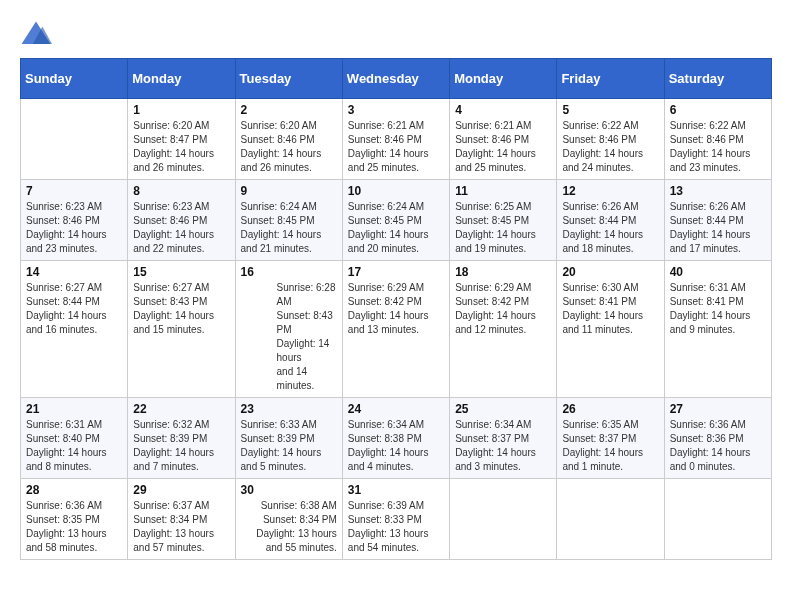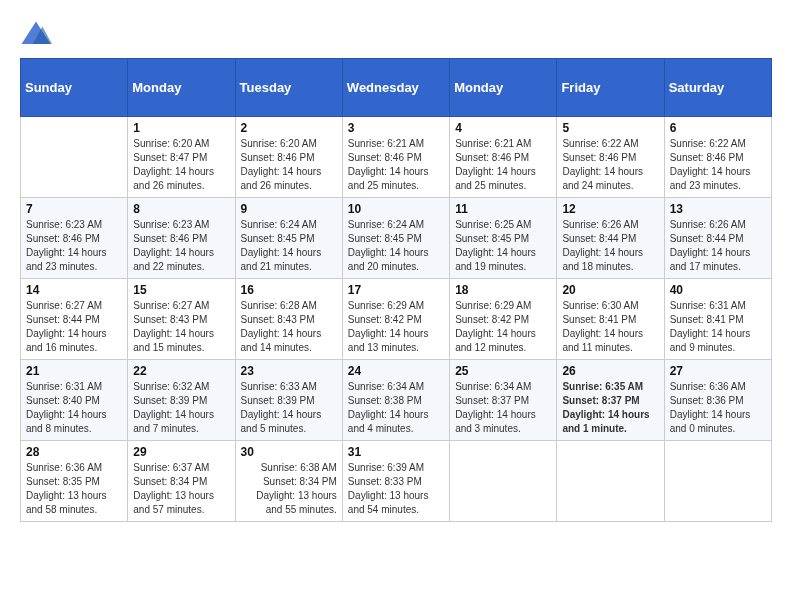--- a/index.html
+++ b/index.html
@@ -55,21 +55,21 @@
       margin-top: 4px;
     }
     .calendar {
       width: 100%;
       border-collapse: collapse;
       font-size: 11px;
     }
     .calendar th {
       background-color: #3366cc;
       color: #fff;
-      padding: 21px 4px;
+      padding: 12px 4px;
       text-align: left;
       font-size: 13px;
       font-weight: bold;
       border: 1px solid #2255aa;
     }
     .calendar td {
       border: 1px solid #ccc;
       vertical-align: top;
       padding: 4px 5px;
       width: 107px;
@@ -234,21 +234,21 @@
         </td>
         <td>
           <span class="day-number">15</span>
           <div class="day-info" style="white-space: pre-line;">Sunrise: 6:27 AM
 Sunset: 8:43 PM
 Daylight: 14 hours
 and 15 minutes.</div>
         </td>
         <td>
           <span class="day-number">16</span>
-          <div class="day-info" style="white-space: pre-line;">Sunrise: 6:28 AM
+          <div class="day-info" style="white-space: pre-line; margin-left: 36px;">Sunrise: 6:28 AM
 Sunset: 8:43 PM
 Daylight: 14 hours
 and 14 minutes.</div>
         </td>
         <td>
           <span class="day-number">17</span>
           <div class="day-info" style="white-space: pre-line;">Sunrise: 6:29 AM
 Sunset: 8:42 PM
 Daylight: 14 hours
 and 13 minutes.</div>
@@ -306,21 +306,21 @@
         </td>
         <td>
           <span class="day-number">25</span>
           <div class="day-info" style="white-space: pre-line;">Sunrise: 6:34 AM
 Sunset: 8:37 PM
 Daylight: 14 hours
 and 3 minutes.</div>
         </td>
         <td>
           <span class="day-number">26</span>
-          <div class="day-info" style="white-space: pre-line; font-weight: bold;">Sunrise: 6:35 AM
+          <div class="day-info" style="white-space: pre-line;">Sunrise: 6:35 AM
 Sunset: 8:37 PM
 Daylight: 14 hours
 and 1 minute.</div>
         </td>
         <td>
           <span class="day-number">27</span>
           <div class="day-info" style="white-space: pre-line;">Sunrise: 6:36 AM
 Sunset: 8:36 PM
 Daylight: 14 hours
 and 0 minutes.</div>

